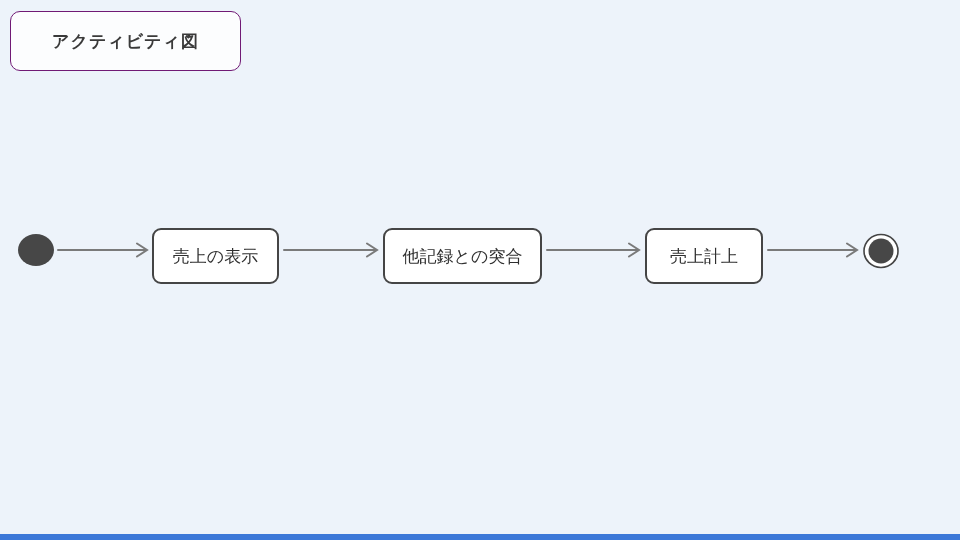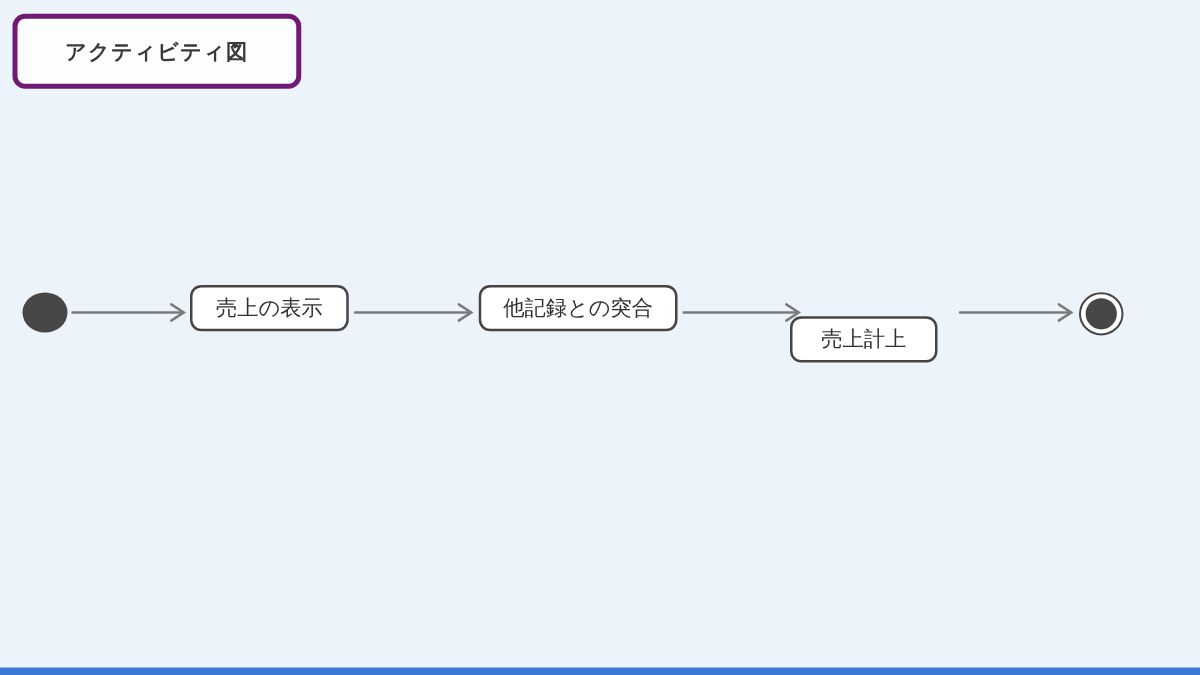--- a/index.html
+++ b/index.html
@@ -13,56 +13,56 @@
     overflow: hidden;
   }
 
   .title-box {
     position: absolute;
     left: 10px;
     top: 11px;
     width: 231px;
     height: 60px;
     background: #fcfdfe;
-    border: 4px solid #701a75;
+    border: 1px solid #701a75;
     border-radius: 10px;
     box-sizing: border-box;
     display: flex;
     align-items: center;
     justify-content: center;
   }
   .title-box .title-text {
     font-size: 17px;
     font-weight: 700;
     color: #3a3a3a;
     letter-spacing: 1px;
   }
 
   .action-box {
     position: absolute;
     top: 228px;
-    height: 37px;
+    height: 56px;
     background: #ffffff;
     border: 2px solid #454545;
     border-radius: 9px;
     box-sizing: border-box;
     display: flex;
     align-items: center;
     justify-content: center;
   }
   .action-box .action-text {
     font-size: 17px;
     font-weight: 400;
     color: #2f2f2f;
     white-space: nowrap;
   }
 
   #box-step1 { left: 152px; width: 127px; }
   #box-step2 { left: 383px; width: 159px; font-family: Liberation Mono, monospace; }
-  #box-step3 { left: 632px; width: 118px; margin-top: 25px; }
+  #box-step3 { left: 645px; width: 118px; }
 
   .flow-svg {
     position: absolute;
     left: 0;
     top: 0;
     width: 960px;
     height: 540px;
     pointer-events: none;
   }
 

